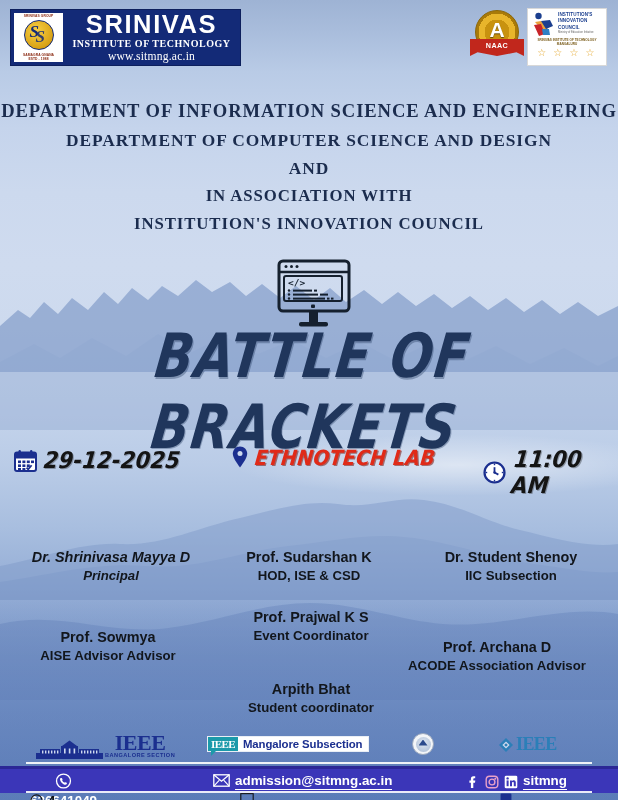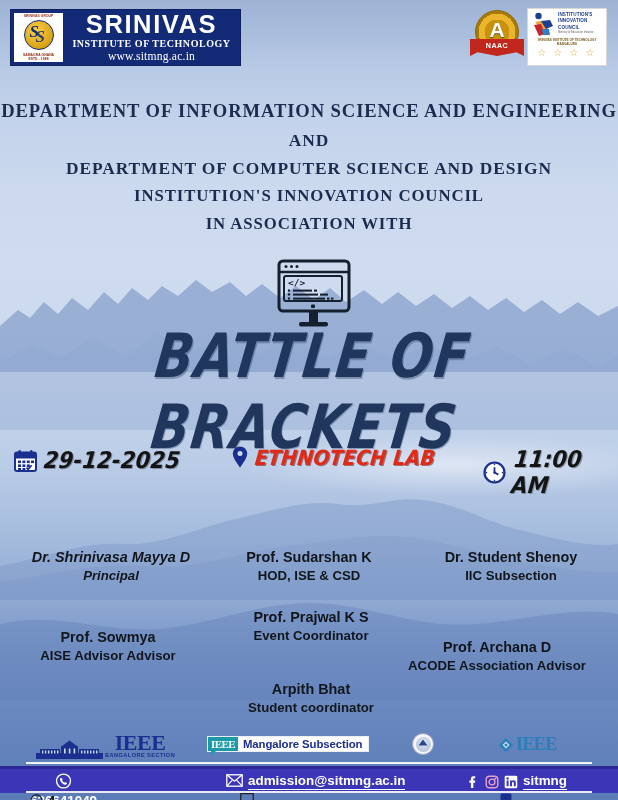--- a/index.html
+++ b/index.html
@@ -275,21 +275,21 @@
   #contact-bar .row {
     position: absolute; left: 0; top: 3px; width: 100%; height: 21px;
   }
   .cb-item {
     position: absolute; display: flex; align-items: center; gap: 5px;
     color: #fff; font-size: 13.4px; font-weight: bold;
     font-family: "Liberation Sans", sans-serif;
   }
   .cb-item .u { border-bottom: 1.6px solid #fff; padding-bottom: 1px; }
   #cb-phone { left: 30px; top: 1px; flex-direction: column; }
-  #cb-mail  { left: 226px; top: 1px; }
+  #cb-mail  { left: 213px; top: 1px; }
   #cb-social{ left: 466px; top: 1px; }
   .wa-icon, .mail-icon { width: 17px; height: 15px; flex: none; }
   .soc-icon { width: 14px; height: 14px; flex: none; }
 
   #underline-1 {
     position: absolute; left: 26px; top: 762px; width: 566px;
     height: 2px; background: #fff; opacity: .9;
   }
   #underline-2 {
     position: absolute; left: 26px; top: 791px; width: 566px;
@@ -393,24 +393,24 @@
           <i>Ministry of Education Initiative</i>
         </div>
       </div>
       <div id="iic-inst">SRINIVAS INSTITUTE OF TECHNOLOGY<br>MANGALURU</div>
       <div id="iic-stars">☆ ☆ ☆ ☆</div>
     </div>
   </div>
 
   <div id="dept">
     <div class="dept-lg">DEPARTMENT OF INFORMATION SCIENCE AND ENGINEERING</div>
+    <div class="dept-md">DEPARTMENT OF COMPUTER SCIENCE AND DESIGN</div>
     <div class="dept-md">AND</div>
-    <div class="dept-md">DEPARTMENT OF COMPUTER SCIENCE AND DESIGN</div>
+    <div class="dept-sm">IN ASSOCIATION WITH</div>
     <div class="dept-sm">INSTITUTION'S INNOVATION COUNCIL</div>
-    <div class="dept-sm">IN ASSOCIATION WITH</div>
   </div>
 
   <div id="monitor">
     <svg viewBox="0 0 76 76" width="76" height="76">
       <rect x="3" y="3" width="70" height="50" rx="4" fill="none" stroke="#15202e" stroke-width="3"></rect>
       <line x1="3" y1="14" x2="73" y2="14" stroke="#15202e" stroke-width="2.4"></line>
       <circle cx="10" cy="8.5" r="1.5" fill="#15202e"></circle>
       <circle cx="15.5" cy="8.5" r="1.5" fill="#15202e"></circle>
       <circle cx="21" cy="8.5" r="1.5" fill="#15202e"></circle>
       <rect x="8" y="18" width="58" height="25" rx="2" fill="none" stroke="#15202e" stroke-width="2"></rect>

